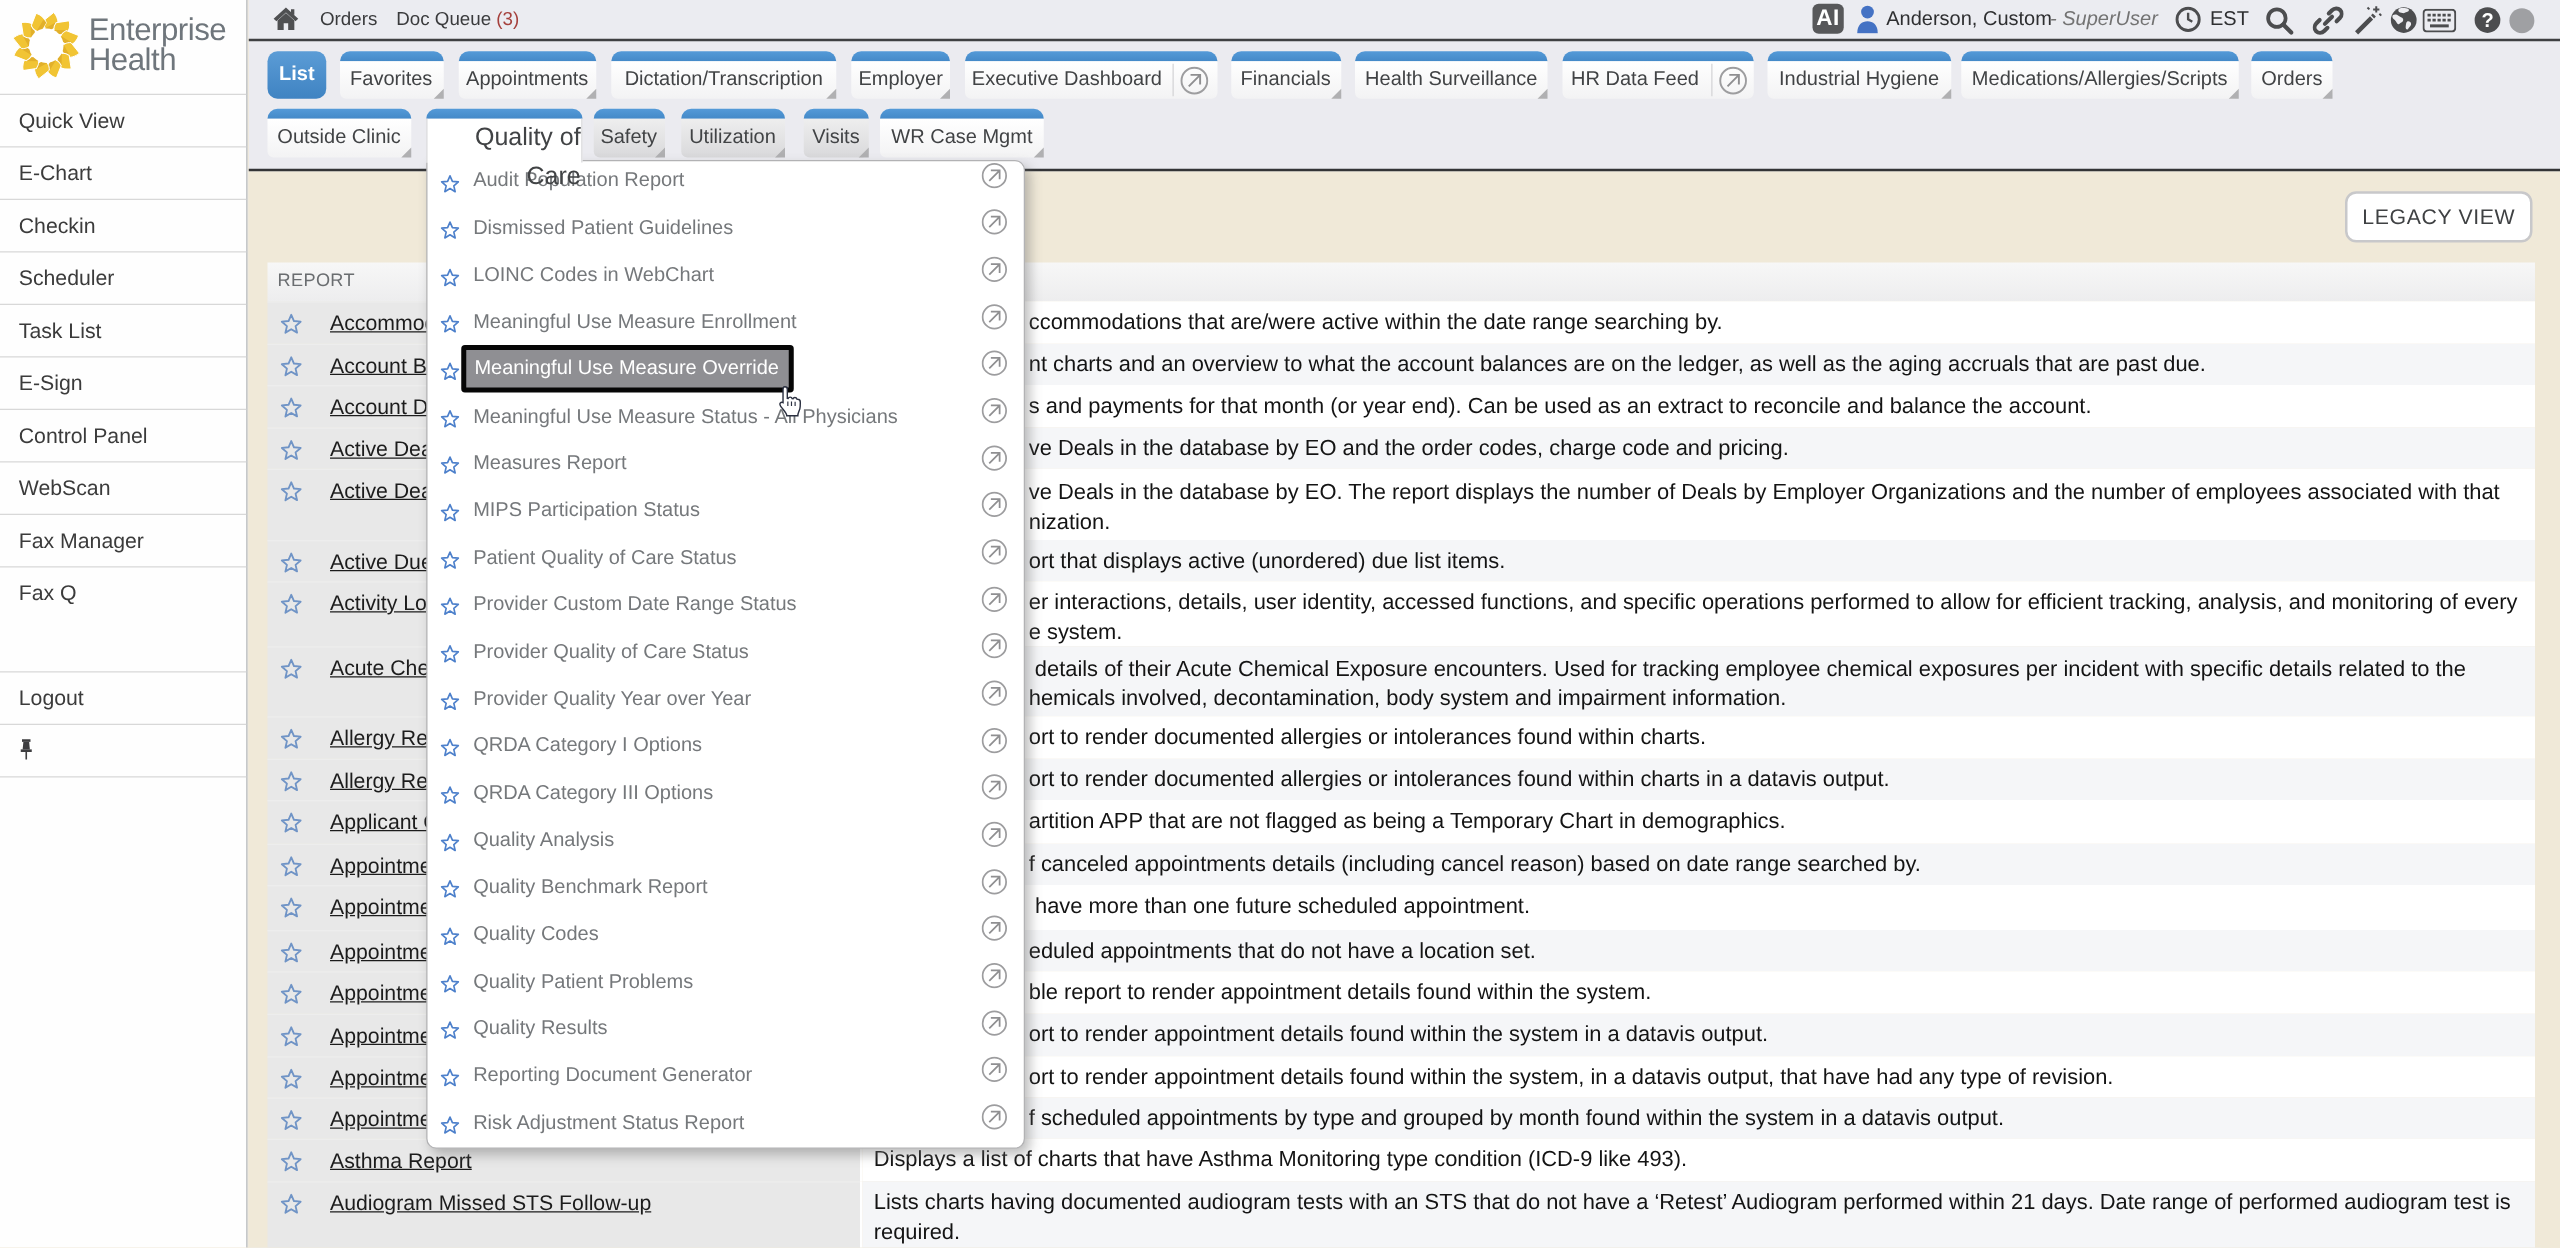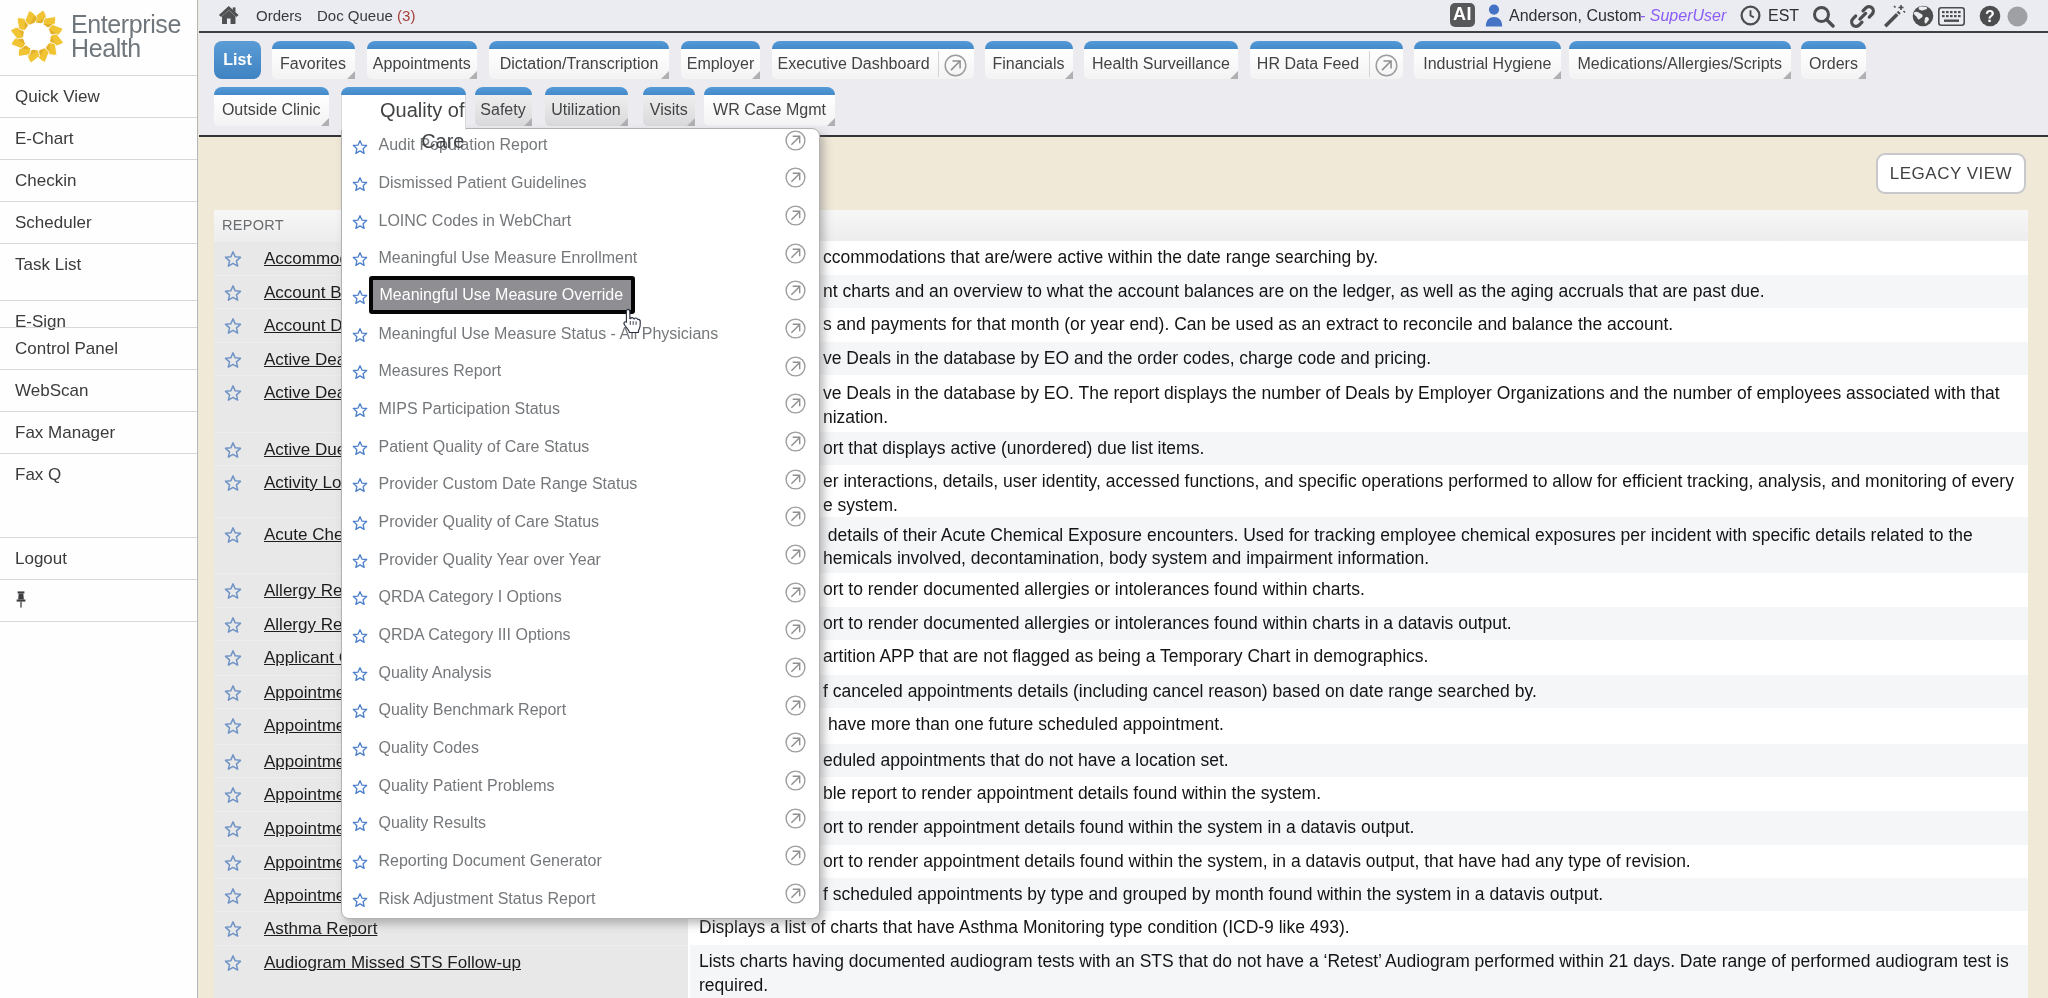--- a/index.html
+++ b/index.html
@@ -95,21 +95,21 @@
         <path d="M37.2 12.1 L30.3 16 C29.1 15.7 28 15 27.2 14.1 L36.1 9.1 C36.8 10 37.2 11 37.2 12.1 Z" fill="#e2b02a"></path>
       </g>
       <circle cx="28" cy="28" r="13.8" fill="#fff"></circle>
     </svg>
     <div id="logotxt">Enterprise<br>Health</div>
     <div class="navitem" style="top:75px">Quick View</div>
     <div class="navitem" style="top:117px">E-Chart</div>
     <div class="navitem" style="top:159px">Checkin</div>
     <div class="navitem" style="top:201px">Scheduler</div>
     <div class="navitem" style="top:243px">Task List</div>
-    <div class="navitem" style="top:300px">E-Sign</div>
+    <div class="navitem" style="top:285px">E-Sign</div>
     <div class="navitem" style="top:327px">Control Panel</div>
     <div class="navitem" style="top:369px">WebScan</div>
     <div class="navitem" style="top:411px">Fax Manager</div>
     <div class="navitem" style="top:453px">Fax Q</div>
     <div class="navitem" style="top:537px">Logout</div>
     <div class="navitem" style="top:579px;line-height:46px"><svg width="12" height="17" viewBox="0 0 12 17" style="margin-top:3px">
         <g fill="#3e3e40">
           <rect x="2.6" y="0.4" width="6.8" height="2.1"></rect>
           <path d="M3.7 2.5 L8.3 2.5 L8.9 8.5 L3.1 8.5 Z"></path>
           <rect x="1.6" y="8.5" width="8.8" height="2.1"></rect>
@@ -126,21 +126,21 @@
         <rect x="16.5" y="2.5" width="3" height="5" fill="#4f5052"></rect>
       </svg>
       <div class="tbtxt" style="left:57px">Orders</div>
       <div class="tbtxt" style="left:118px">Doc Queue <span style="color:#a5403c">(3)</span></div>
       <div style="position:absolute;left:1251px;top:2.5px"><span style="display:inline-block;background:#57585a;color:#fff;font-weight:bold;font-size:18px;border-radius:5px;padding:1px 3px 2px 3px;letter-spacing:0.5px">AI</span></div>
       <div style="position:absolute;left:1286px;top:4px"><svg width="18" height="23" viewBox="0 0 18 23">
           <circle cx="9" cy="5.6" r="5.1" fill="#4472c4"></circle>
           <path d="M0.8 22.6 C0.8 15.6 4.6 12.9 9 12.9 C13.4 12.9 17.2 15.6 17.2 22.6 Z" fill="#4472c4"></path>
         </svg></div>
       <div style="position:absolute;left:1310px;top:0;line-height:31px;font-size:16px;color:#2e2f31">Anderson, Custom</div>
-      <div style="position:absolute;left:1441px;top:0;line-height:31px;font-size:16px;font-style:italic;color:#8b5cf6">- SuperUser</div>
+      <div style="position:absolute;left:1441px;top:0;line-height:31px;font-size:16px;font-style:italic;color:#737373">- SuperUser</div>
       <div style="position:absolute;left:1541px;top:5px"><svg width="21" height="21" viewBox="0 0 22 22" style="vertical-align:middle">
           <circle cx="11" cy="11" r="9.3" fill="none" stroke="#4c4d4f" stroke-width="2.4"></circle>
           <path d="M11 5.5 L11 11 L14.5 13" fill="none" stroke="#4c4d4f" stroke-width="2"></path>
         </svg></div>
       <div style="position:absolute;left:1569px;top:0;line-height:31px;font-size:16px;color:#2e2f31">EST</div>
       <div style="position:absolute;left:1613px;top:5px"><svg width="23" height="23" viewBox="0 0 23 23">
           <circle cx="9.5" cy="9.5" r="7" fill="none" stroke="#4c4d4f" stroke-width="3"></circle>
           <path d="M14.6 14.6 L21 21" stroke="#4c4d4f" stroke-width="3.4" stroke-linecap="round"></path>
         </svg></div>
       <div style="position:absolute;left:1650.5px;top:4px"><svg width="25" height="25" viewBox="0 0 24 24">

